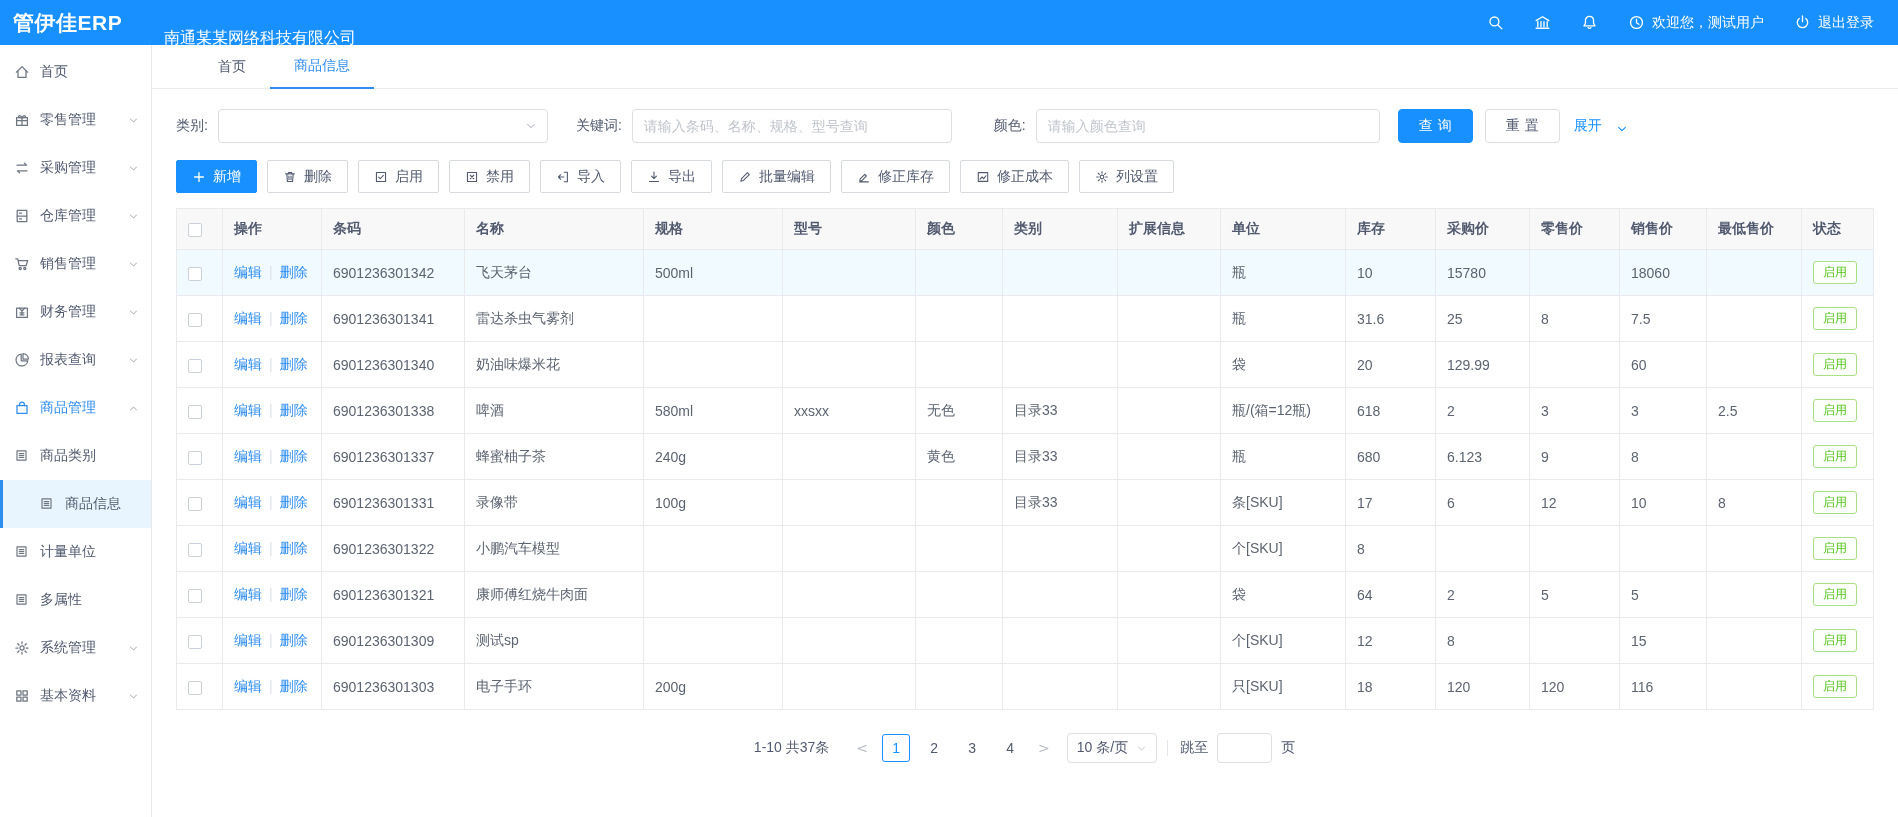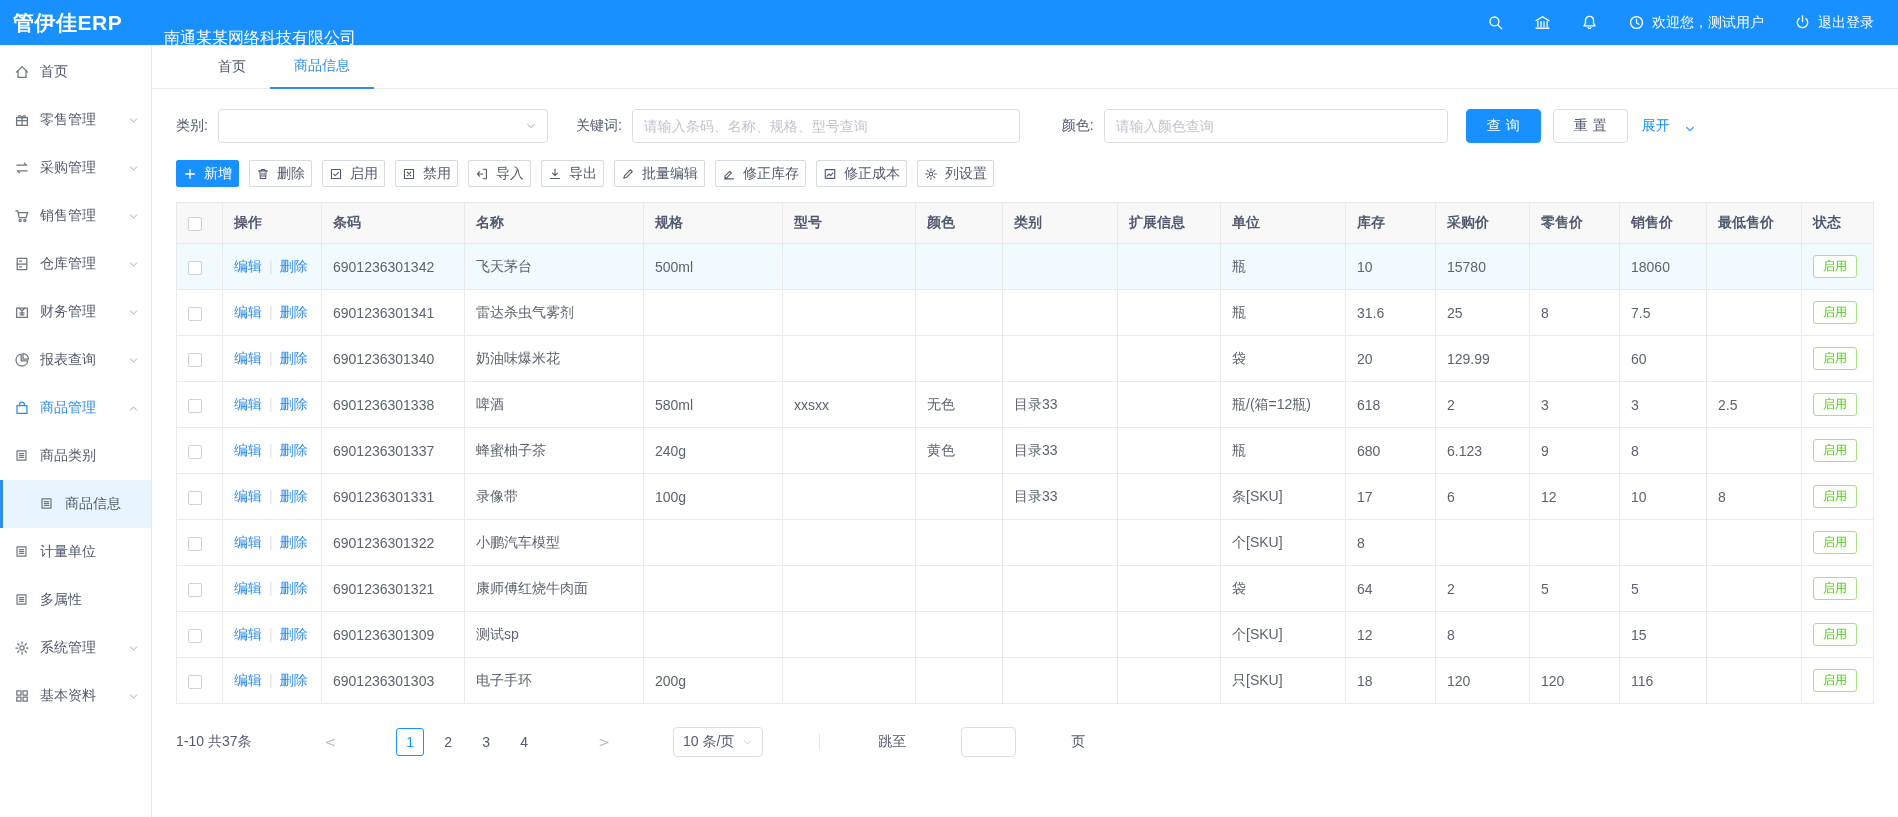--- a/index.html
+++ b/index.html
@@ -42,37 +42,37 @@
   .select .arrow svg { width:12px; height:12px; }
   .finput { height:34px; border:1px solid #dcdee2; border-radius:4px; padding:0 11px; font:inherit; color:#515a6e; outline:none; }
   .finput::placeholder { color:#c0c4cc; }
   .gap { width:28px; }
   .btn { height:34px; border-radius:4px; border:1px solid #dcdee2; background:#fff; color:#515a6e; font:inherit; cursor:pointer; padding:0 15px; letter-spacing:5px; text-indent:5px; }
   .btn.primary { background:var(--accent); border-color:var(--accent); color:#fff; margin-left:18px; margin-right:12px; }
   .expand { color:var(--accent); display:flex; align-items:flex-end; gap:14px; margin-left:14px; cursor:pointer; }
   .expand .arrow svg { width:12px; height:12px; }
   
   .toolbar { display:flex; gap:10px; margin:17px 24px 0 24px; }
-  .tbtn { height:27px; display:inline-flex; align-items:center; gap:7px; padding:0 6px; border:1px solid #d7dade; border-radius:2px; background:#fff; color:#515a6e; font:inherit; cursor:pointer; }
+  .tbtn { height:33px; display:inline-flex; align-items:center; gap:7px; padding:0 15px; border:1px solid #d7dade; border-radius:2px; background:#fff; color:#515a6e; font:inherit; cursor:pointer; }
   .tbtn .icon { display:flex; }
   .tbtn .icon svg { width:14px; height:14px; }
   .tbtn.primary { background:var(--accent); border-color:var(--accent); color:#fff; }
   
   .table-wrap { margin:15px 24px 0 24px; }
   table { border-collapse:collapse; table-layout:fixed; width:1697px; font-size:14px; }
   th,td { border:1px solid #e8eaec; padding:0 11px; text-align:left; white-space:nowrap; overflow:hidden; }
   th { background:#f8f8f9; height:41px; font-weight:bold; color:#515a6e; }
   td { height:46px; color:#5c6470; }
   tr.hl td { background:#f0faff; }
   .cb { display:inline-block; width:14px; height:14px; border:1px solid #ccd0d7; border-radius:2px; background:#fff; vertical-align:middle; cursor:pointer; }
   .link { color:#2d8cf0; cursor:pointer; }
   .sep { color:#dfe3e8; margin:0 7px; }
   .badge { display:inline-block; padding:2px 9px; font-size:12px; color:#52c41a; border:1px solid #a9e083; border-radius:3px; background:#fdfffa; }
   
-  .pager { display:flex; align-items:center; justify-content:flex-start; margin:23px 25px 8px 24px; color:#515a6e;gap:46px; }
+  .pager { display:flex; align-items:center; justify-content:center; margin:23px 25px 8px 24px; color:#515a6e; }
   .ptotal { margin-right:18px; }
   .parrow { color:#b6bcc4; padding:0 9px; cursor:pointer; font-family:"DejaVu Sans", sans-serif; }
   .pnum { min-width:28px; height:28px; line-height:27px; text-align:center; margin:0 5px; cursor:pointer; border-radius:3px; }
   .pnum.current { border:1px solid var(--accent); color:var(--accent); }
   .psize { border:1px solid #dcdee2; border-radius:4px; height:30px; display:flex; align-items:center; gap:8px; padding:0 9px; margin:0 10px 0 8px; color:#515a6e; cursor:pointer; }
   .psize .arrow { color:#c0c4cc; }
   .psize .arrow svg { width:11px; height:11px; }
   .pdiv { width:1px; height:16px; background:#e3e6ea; margin-right:12px; }
   .jump-label { margin-right:9px; }
   .jump-input { width:55px; height:30px; border:1px solid #dcdee2; border-radius:4px; font:inherit; padding:0 6px; outline:none; }
@@ -158,40 +158,40 @@
           <span class="lbl">采购管理</span>
           <span class="arrow">
             <svg viewBox="0 0 16 16" fill="none" stroke="currentColor" stroke-width="1.25" stroke-linecap="round" stroke-linejoin="round">
               <path d="M3.5 5.7 8 10.2l4.5-4.5" stroke-width="1.4"></path>
             </svg>
           </span>
         </div>
         <div class="side-item">
           <span class="icon">
             <svg viewBox="0 0 16 16" fill="none" stroke="currentColor" stroke-width="1.25" stroke-linecap="round" stroke-linejoin="round">
+              <rect x="3.2" y="2.4" width="9.6" height="11.2"></rect>
+              <path d="M3.2 8h9.6M5.4 5.2h2.2M5.4 10.8h2.2"></path>
+            </svg>
+          </span>
+          <span class="lbl">仓库管理</span>
+          <span class="arrow">
+            <svg viewBox="0 0 16 16" fill="none" stroke="currentColor" stroke-width="1.25" stroke-linecap="round" stroke-linejoin="round">
+              <path d="M3.5 5.7 8 10.2l4.5-4.5" stroke-width="1.4"></path>
+            </svg>
+          </span>
+        </div>
+        <div class="side-item">
+          <span class="icon">
+            <svg viewBox="0 0 16 16" fill="none" stroke="currentColor" stroke-width="1.25" stroke-linecap="round" stroke-linejoin="round">
               <path d="M1.8 2.8h1.9l1.5 6.9h6.9l1.6-5.2H4.4"></path>
               <circle cx="6.2" cy="12.4" r="1.1"></circle>
               <circle cx="10.8" cy="12.4" r="1.1"></circle>
             </svg>
           </span>
           <span class="lbl">销售管理</span>
-          <span class="arrow">
-            <svg viewBox="0 0 16 16" fill="none" stroke="currentColor" stroke-width="1.25" stroke-linecap="round" stroke-linejoin="round">
-              <path d="M3.5 5.7 8 10.2l4.5-4.5" stroke-width="1.4"></path>
-            </svg>
-          </span>
-        </div>
-        <div class="side-item">
-          <span class="icon">
-            <svg viewBox="0 0 16 16" fill="none" stroke="currentColor" stroke-width="1.25" stroke-linecap="round" stroke-linejoin="round">
-              <rect x="3.2" y="2.4" width="9.6" height="11.2"></rect>
-              <path d="M3.2 8h9.6M5.4 5.2h2.2M5.4 10.8h2.2"></path>
-            </svg>
-          </span>
-          <span class="lbl">仓库管理</span>
           <span class="arrow">
             <svg viewBox="0 0 16 16" fill="none" stroke="currentColor" stroke-width="1.25" stroke-linecap="round" stroke-linejoin="round">
               <path d="M3.5 5.7 8 10.2l4.5-4.5" stroke-width="1.4"></path>
             </svg>
           </span>
         </div>
         <div class="side-item">
           <span class="icon">
             <svg viewBox="0 0 16 16" fill="none" stroke="currentColor" stroke-width="1.25" stroke-linecap="round" stroke-linejoin="round">
               <rect x="2.6" y="4.2" width="10.8" height="9.2"></rect>
@@ -313,21 +313,21 @@
       <span class="flabel">类别:</span>
       <div class="select">
         <span class="arrow">
             <svg viewBox="0 0 16 16" fill="none" stroke="currentColor" stroke-width="1.25" stroke-linecap="round" stroke-linejoin="round">
               <path d="M3.5 5.7 8 10.2l4.5-4.5" stroke-width="1.4"></path>
             </svg>
           </span>
       </div>
       <span class="gap"></span>
       <span class="flabel">关键词:</span>
-      <input class="finput" style="width: 388px;" placeholder="请输入条码、名称、规格、型号查询">
+      <input class="finput" style="width: 320px;" placeholder="请输入条码、名称、规格、型号查询">
       <span class="gap" style="width:42px;"></span>
       <span class="flabel">颜色:</span>
       <input class="finput" style="width: 344px;" placeholder="请输入颜色查询">
       <button class="btn primary">查询</button>
       <button class="btn">重置</button>
       <span class="expand">
         <span>展开</span>
         <span class="arrow">
             <svg viewBox="0 0 16 16" fill="none" stroke="currentColor" stroke-width="1.25" stroke-linecap="round" stroke-linejoin="round">
               <path d="M3.5 5.7 8 10.2l4.5-4.5" stroke-width="1.4"></path>

